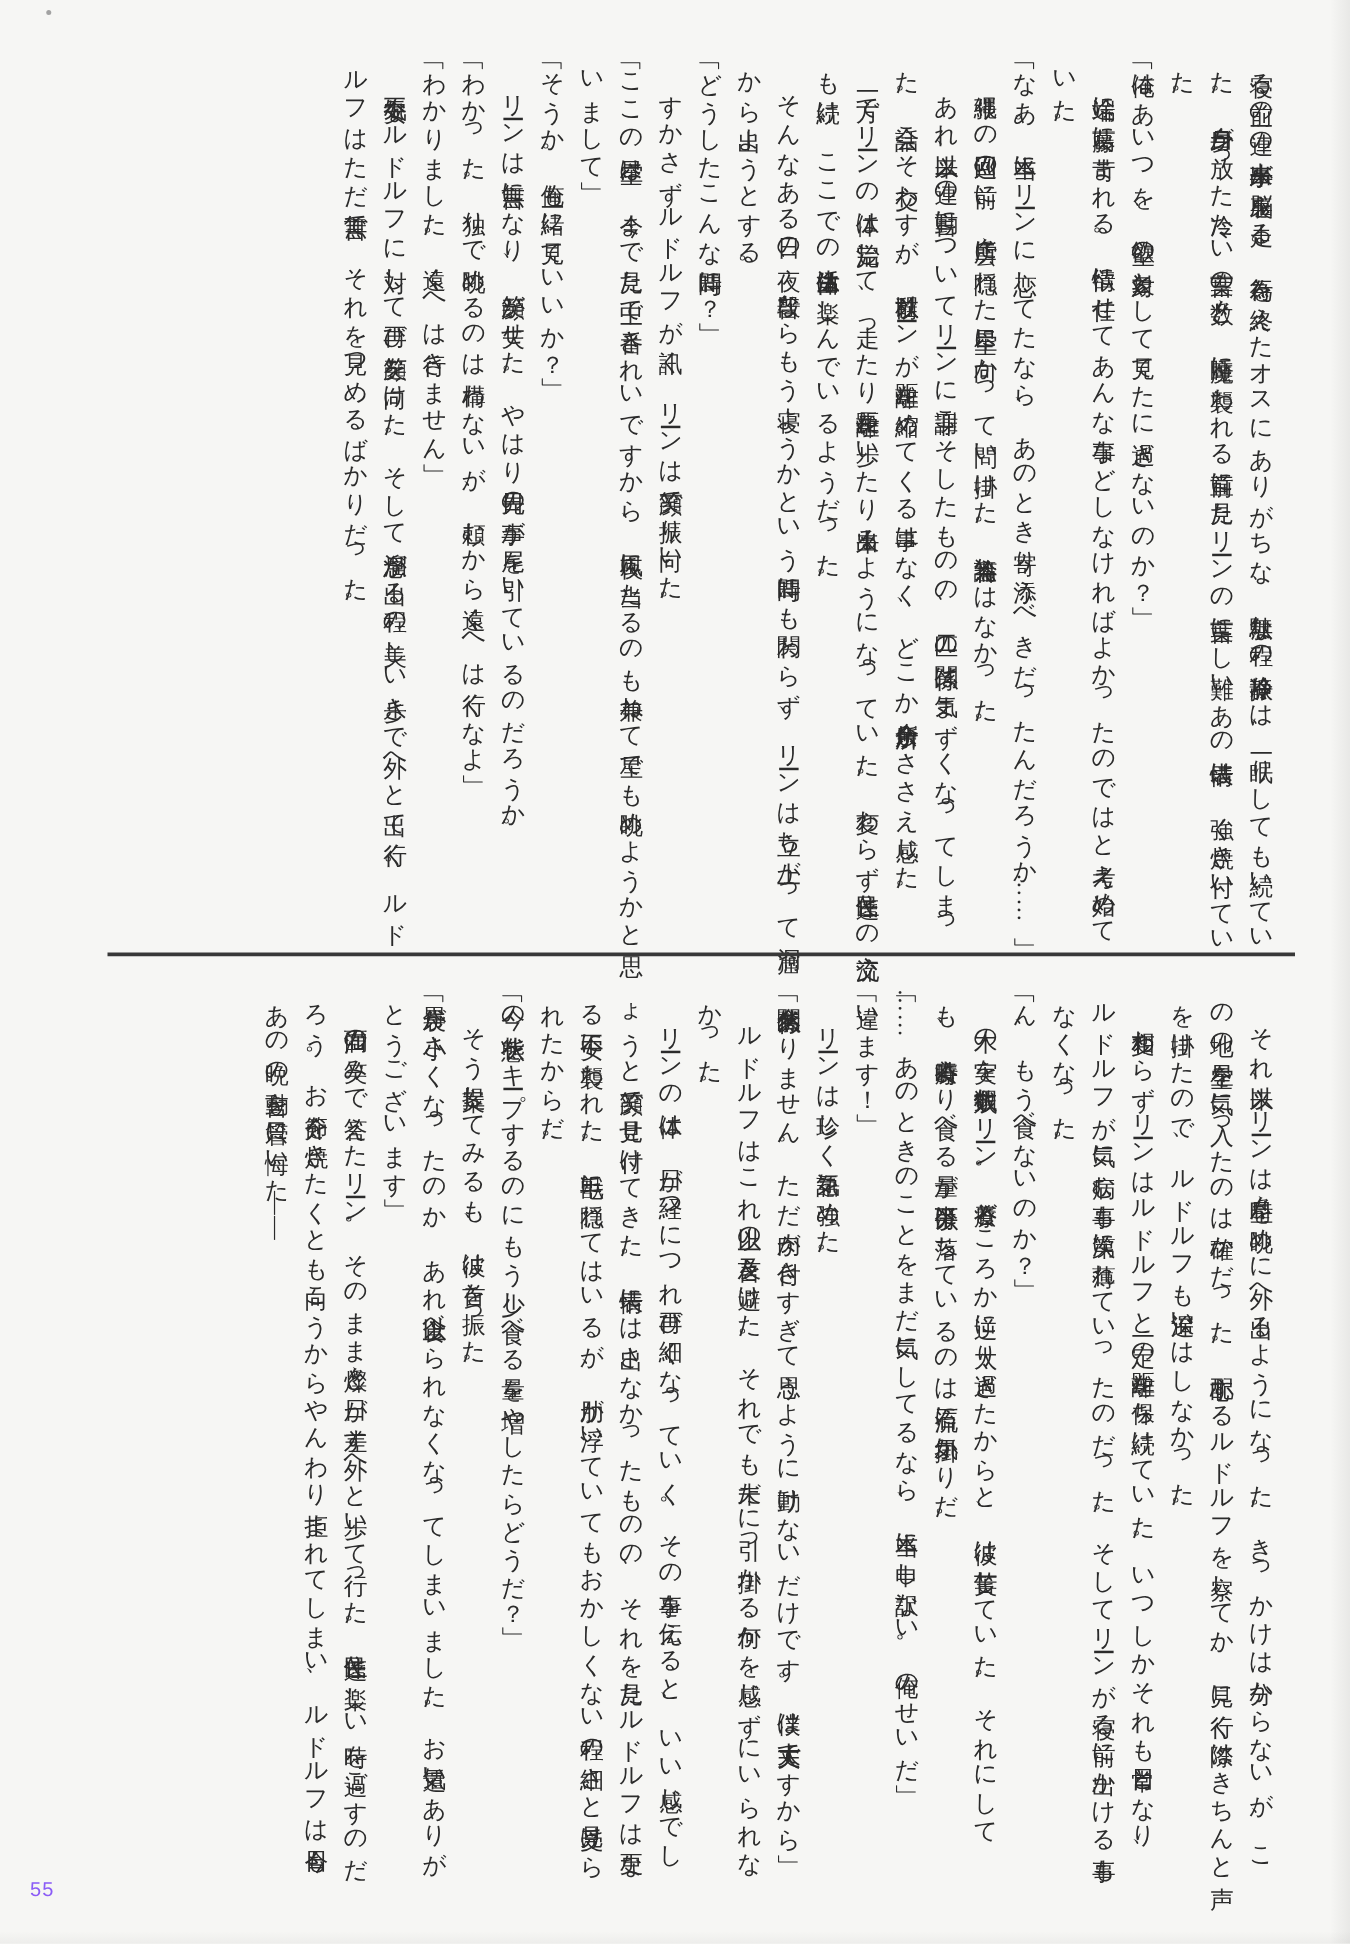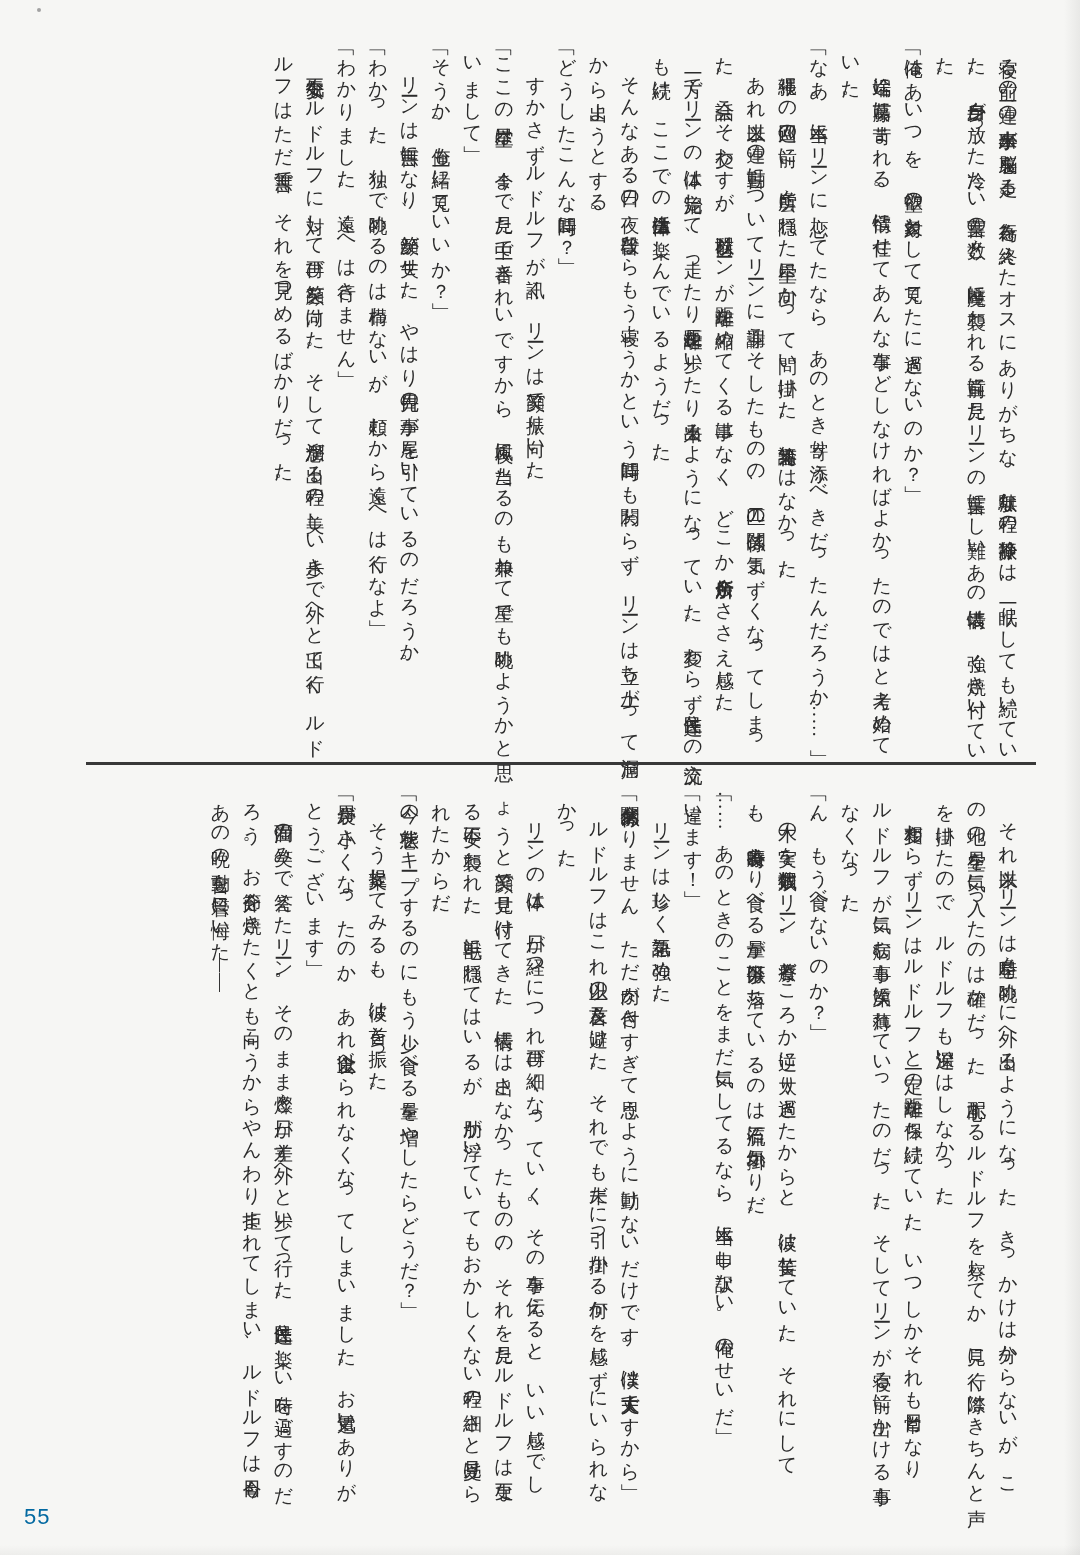--- a/index.html
+++ b/index.html
@@ -45,23 +45,23 @@
     top: 762px;
     width: 950px;
     height: 3px;
     background: #383838;
   }
   .page-number {
     position: absolute;
     left: 24px;
     top: 1504px;
     font-family: "Liberation Sans", sans-serif;
-    font-size: 22px;
+    font-size: 16px;
     letter-spacing: 1px;
-    color: #0369a1;
+    color: #8b5cf6;
   }
   
   .artifact-dot {
     position: absolute;
     left: 37px;
     top: 8px;
     width: 4px;
     height: 4px;
     border-radius: 50%;
     background: #8d8d8d;

